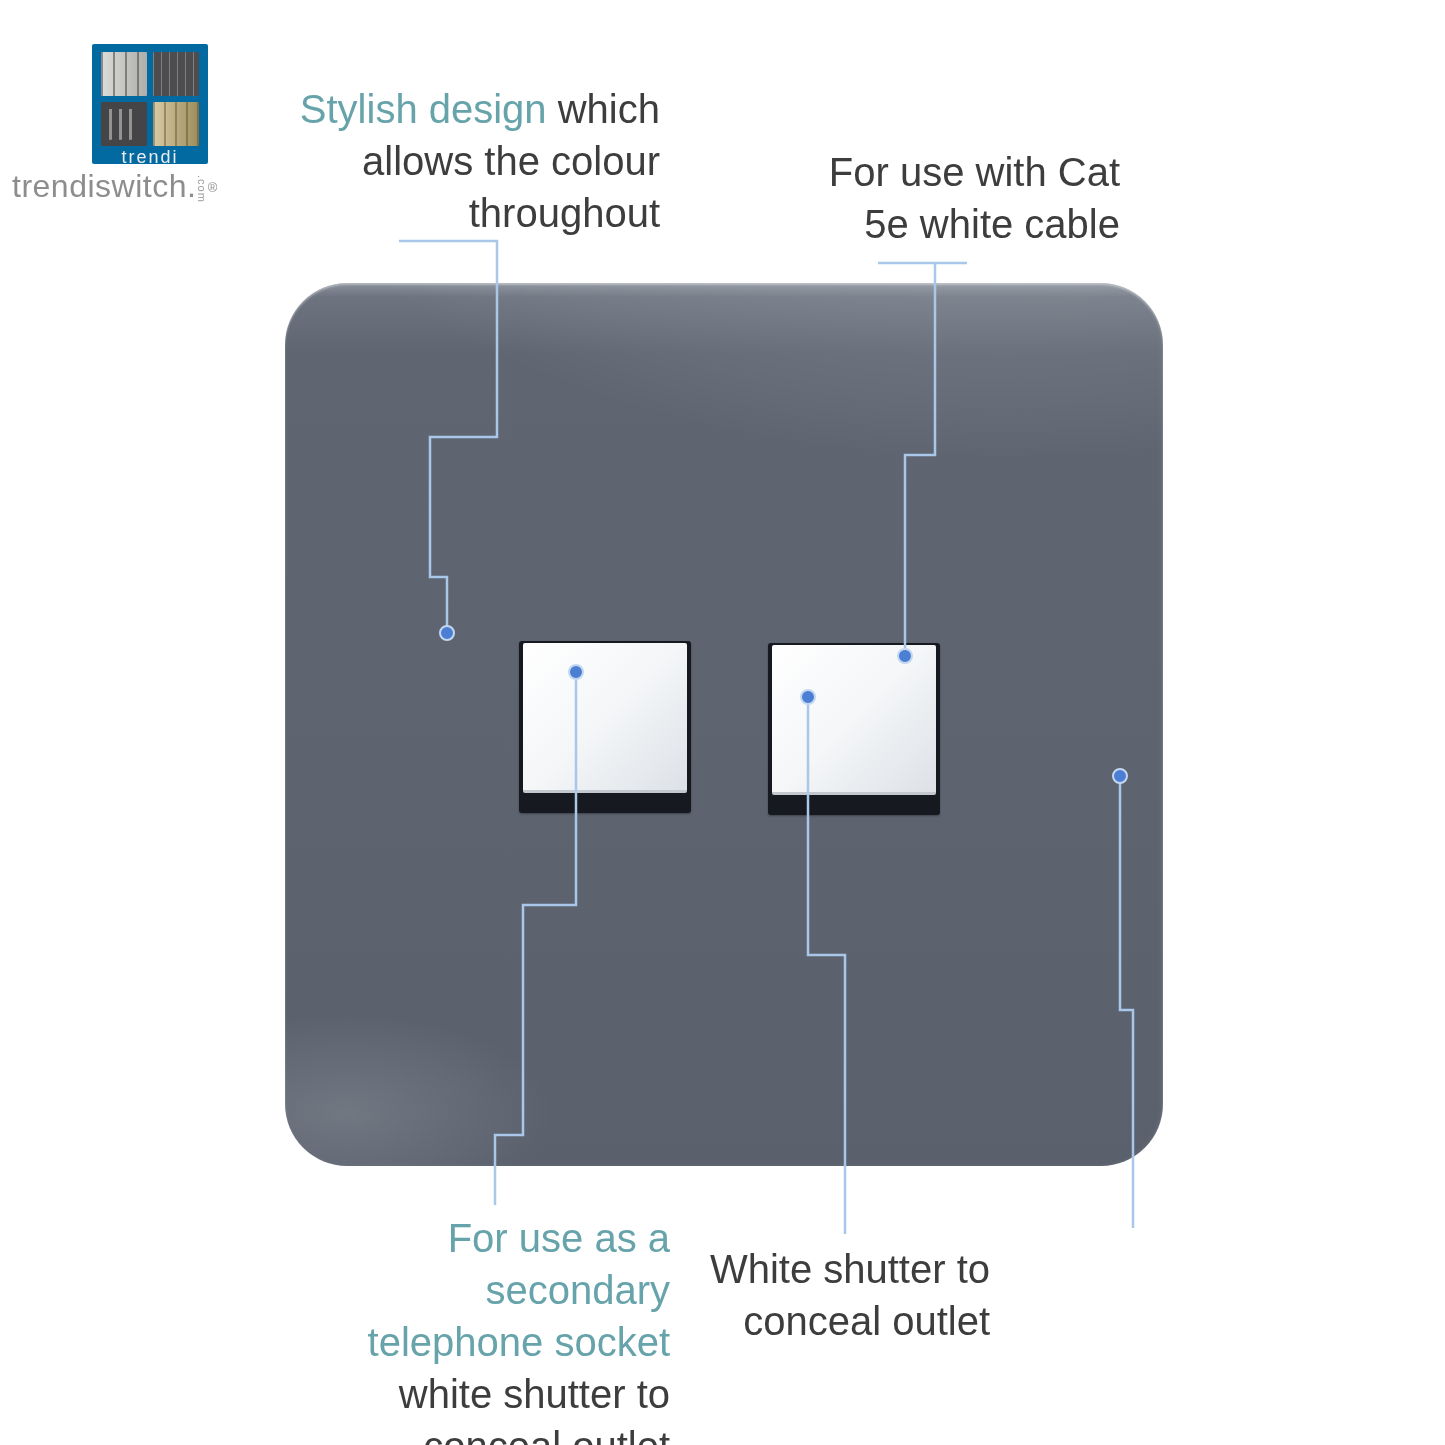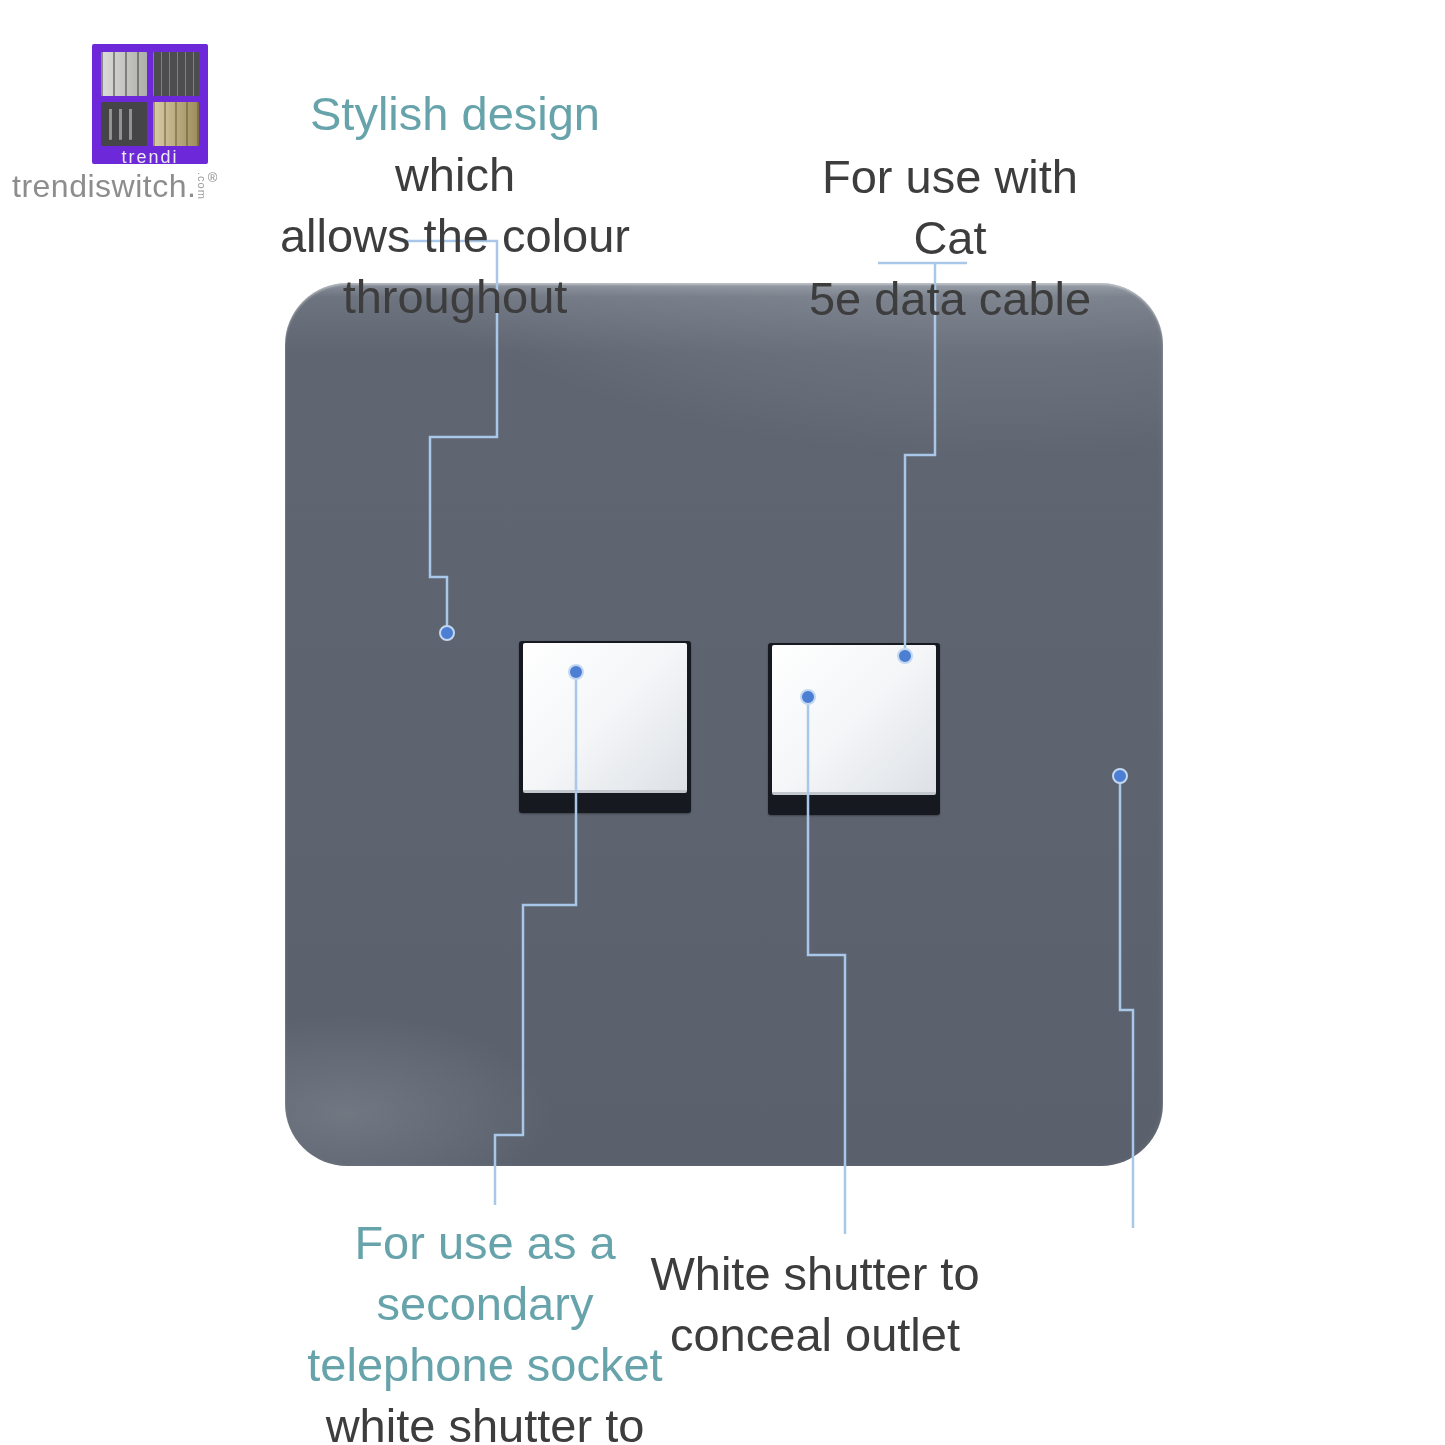--- a/index.html
+++ b/index.html
@@ -2,21 +2,21 @@
 <html><head>
 <meta charset="utf-8">
 <style>
   * { margin:0; padding:0; box-sizing:border-box; }
   body { background:#fff; font-family:"Liberation Sans", sans-serif; }
   .page { position:relative; width:1445px; height:1445px; background:#ffffff; overflow:hidden; }
 
   
   .logo-square {
     position:absolute; left:92px; top:44px; width:116px; height:120px;
-    background:#6d28d9; border-radius:2px; padding:8px 9px 2px 9px;
+    background:#0369a1; border-radius:2px; padding:8px 9px 2px 9px;
   }
   .logo-grid { display:grid; grid-template-columns:1fr 1fr; gap:6px; }
   .logo-cell { height:44px; border-radius:1px; }
   .cell-tl {
     background:
       repeating-linear-gradient(90deg, rgba(70,70,70,.55) 0 2px, rgba(0,0,0,0) 2px 12px),
       linear-gradient(90deg,#dcdcda,#aeaeaa);
   }
   .cell-tr {
     background:
@@ -30,21 +30,21 @@
     background-size:30px 70%, 100% 100%;
     background-position:center, center; background-repeat:no-repeat, no-repeat;
   }
   .cell-br {
     background:
       repeating-linear-gradient(90deg, rgba(80,65,30,.4) 0 2px, rgba(0,0,0,0) 2px 11px),
       linear-gradient(90deg,#d9cca6,#9c8c5c);
   }
   .logo-word { color:#ececec; font-size:18px; letter-spacing:2px; text-align:center; margin-top:1px; }
 
-  .brand-line { position:absolute; left:12px; top:168px; display:flex; align-items:flex-start; }
+  .brand-line { position:absolute; left:12px; top:168px; display:flex; align-items:center; }
   .brand-name { font-size:32px; color:#8d8d8d; letter-spacing:0.5px; }
   .brand-period { font-size:32px; color:#8d8d8d; }
   .brand-com { writing-mode:vertical-rl; font-size:11px; color:#9b9b9b; margin-top:4px; letter-spacing:1px; }
   .brand-reg { font-size:13px; color:#8d8d8d; margin-top:2px; }
 
   
   .plate {
     position:absolute; left:285px; top:283px; width:878px; height:883px;
     border-radius:62px;
     background:
@@ -65,21 +65,21 @@
     background:linear-gradient(135deg,#ffffff 0%,#f4f6f8 50%,#dde1e6 100%);
     border-bottom:3px solid #c3c8cf;
   }
 
   
   .callouts { position:absolute; left:0; top:0; width:1445px; height:1445px; }
   .callouts path { fill:none; stroke:#a9c7e8; stroke-width:2.5px; }
   .callouts circle { fill:#4c7fd3; stroke:#c3d7f1; stroke-width:2px; }
 
   
-  .note { position:absolute; text-align:center; font-size:47px; line-height:1.3; color:#3d3d3d; }
+  .note { position:absolute; text-align:right; font-size:40px; line-height:1.3; color:#3d3d3d; }
   .teal { color:#67a3aa; }
   .pre { white-space:pre-line; }
   .note-stylish   { left:250px; top:83px;   width:410px; }
   .note-cat5e     { left:780px; top:146px;  width:340px; }
   .note-secondary { left:300px; top:1212px; width:370px; }
   .note-shutter   { left:640px; top:1243px; width:350px; }
   .note-install   { left:955px; top:1236px; width:450px; }
 </style>
 </head>
 <body>
@@ -128,21 +128,21 @@
     <circle cx="1120" cy="776" r="7"></circle>
   </svg>
 
   <div class="note note-stylish">
     <div><span class="teal">Stylish design</span><span> which</span></div>
     <div class="pre">allows the colour
 throughout</div>
   </div>
 
   <div class="note note-cat5e pre">For use with Cat
-5e data cable</div>
+5e white cable</div>
 
   <div class="note note-secondary">
     <div class="pre teal">For use as a
 secondary
 telephone socket</div>
     <div class="pre">white shutter to
 conceal outlet</div>
   </div>
 
   <div class="note note-shutter pre">White shutter to

